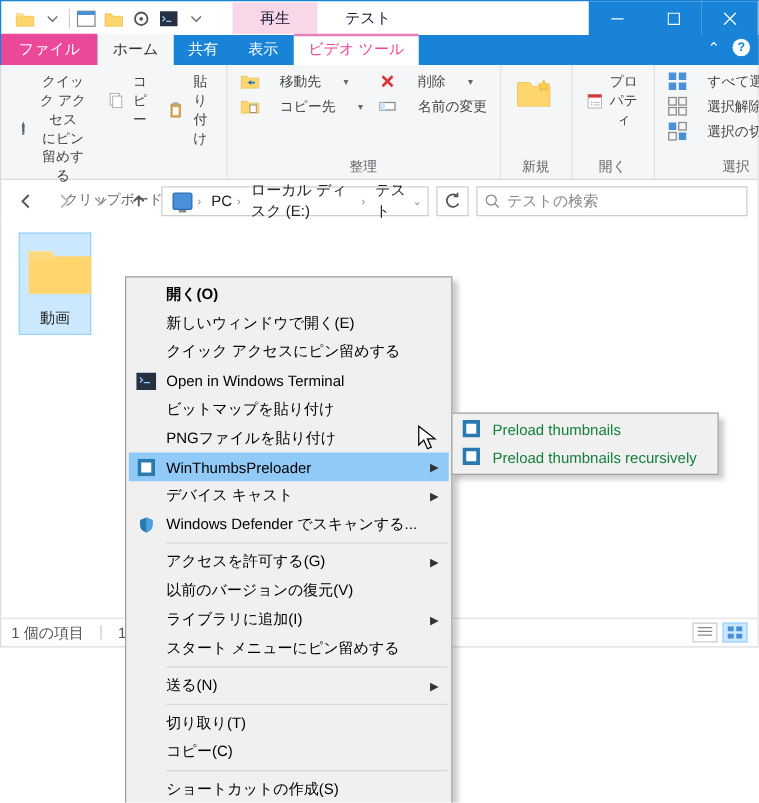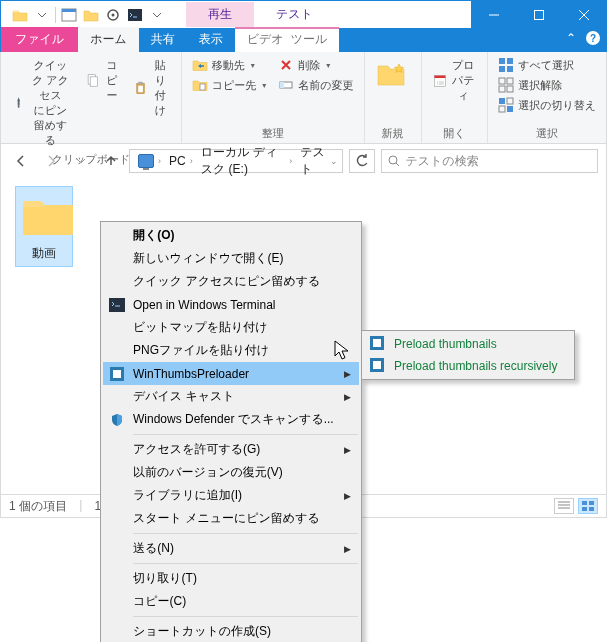--- a/index.html
+++ b/index.html
@@ -4,45 +4,45 @@
 <style>
 * { margin: 0; padding: 0; box-sizing: border-box; font-family: "Yu Gothic UI", "Segoe UI", Meiryo, sans-serif; }
 body { background: #fff; width: 607px; height: 642px; overflow: hidden; position: relative; }
 
 
 .titlebar { height: 28px; background: #fff; display: flex; align-items: center; position: relative; border: 1px solid #1883d7; border-bottom: none; }
 .titlebar .qat { display: flex; align-items: center; gap: 0; padding-left: 8px; }
 .titlebar .qat-item { width: 22px; height: 22px; display: flex; align-items: center; justify-content: center; }
 .titlebar .qat-sep { width: 1px; height: 16px; background: #d0d0d0; margin: 0 2px; }
 .titlebar .ctx-tabs { display: flex; margin-left: 18px; }
-.titlebar .ctx-tab { padding: 4px 22px; font-size: 12px; color: #4c1d95; text-align: center; }
+.titlebar .ctx-tab { padding: 4px 22px; font-size: 12px; color: #0f172a; text-align: center; }
 .titlebar .ctx-tab.pink { background: #f8d7e8; }
 .titlebar .window-controls { position: absolute; right: 0; top: 0; display: flex; }
 .titlebar .wc-btn { width: 45px; height: 28px; display: flex; align-items: center; justify-content: center; color: #fff; }
 .wc-btn.min, .wc-btn.max { background: #1883d7; }
 .wc-btn.close { background: #1883d7; }
 .wc-btn svg { stroke: #fff; }
 
 
 .tabs-row { height: 24px; background: #1883d7; display: flex; align-items: flex-end; padding-left: 0; position: relative; border-left: 1px solid #1883d7; border-right: 1px solid #1883d7; }
 .tabs-row .file-tab { background: #ec4899; color: #fff; font-size: 12px; padding: 4px 14px 4px 14px; }
 .tabs-row .tab { font-size: 12px; padding: 4px 12px; color: #ffffff; cursor: default; }
 .tabs-row .tab.active { background: #f5f6f7; color: #333; }
-.tabs-row .tab.tool { color: #737373; background: #fff; border-top: 2px solid #e77fb7; padding-top: 2px; font-family: Liberation Mono, monospace; }
+.tabs-row .tab.tool { color: #ec4899; background: #fff; border-top: 2px solid #e77fb7; padding-top: 2px; }
 .tabs-row .right-icons { position: absolute; right: 6px; top: 3px; display: flex; gap: 10px; color: #fff; font-size: 12px; }
 
 
 .ribbon { height: 92px; background: #f5f6f7; border-bottom: 1px solid #dadbdc; display: flex; border-left: 1px solid #dadbdc; border-right: 1px solid #dadbdc; }
 .ribbon .group { border-right: 1px solid #e1e2e3; padding: 4px 6px 2px 6px; display: flex; flex-direction: column; justify-content: space-between; }
 .ribbon .group-content { display: flex; gap: 4px; align-items: flex-start; flex: 1; }
 .ribbon .group-label { font-size: 11px; color: #666; text-align: center; padding-top: 2px; }
 .ribbon .big-btn { display: flex; flex-direction: row; align-items: center; gap: 2px; font-size: 11px; color: #444; padding: 2px 4px; text-align: center; min-width: 44px; }
 .ribbon .big-btn .icon { width: 32px; height: 32px; }
 .ribbon .small-stack { display: flex; flex-direction: column; gap: 2px; }
-.ribbon .small-btn { display: flex; align-items: center; gap: 4px; font-size: 11px; color: #444; padding: 1px 4px; white-space: nowrap; }
+.ribbon .small-btn { display: flex; align-items: center; gap: 16px; font-size: 11px; color: #444; padding: 1px 4px; white-space: nowrap; }
 .ribbon .small-btn .icon { width: 16px; height: 16px; }
 
 
 .addr-row { height: 34px; display: flex; align-items: center; padding: 4px 8px; gap: 6px; border-left: 1px solid #dadbdc; border-right: 1px solid #dadbdc; }
 .addr-row .nav-btn { width: 24px; height: 24px; display: flex; align-items: center; justify-content: center; color: #999; }
 .addr-row .nav-btn.enabled { color: #555; }
 .addr-row .addr { flex: 1; border: 1px solid #cfcfcf; height: 24px; display: flex; align-items: center; padding: 0 4px; max-width: 280px; background: #fff; }
 .addr-row .addr .crumb { font-size: 12px; color: #222; padding: 0 4px; display: flex; align-items: center; gap: 4px; }
 .addr-row .addr .sep { color: #888; font-size: 9px; }
 .addr-row .refresh { width: 26px; height: 24px; border: 1px solid #cfcfcf; display: flex; align-items: center; justify-content: center; background: #fff; }

